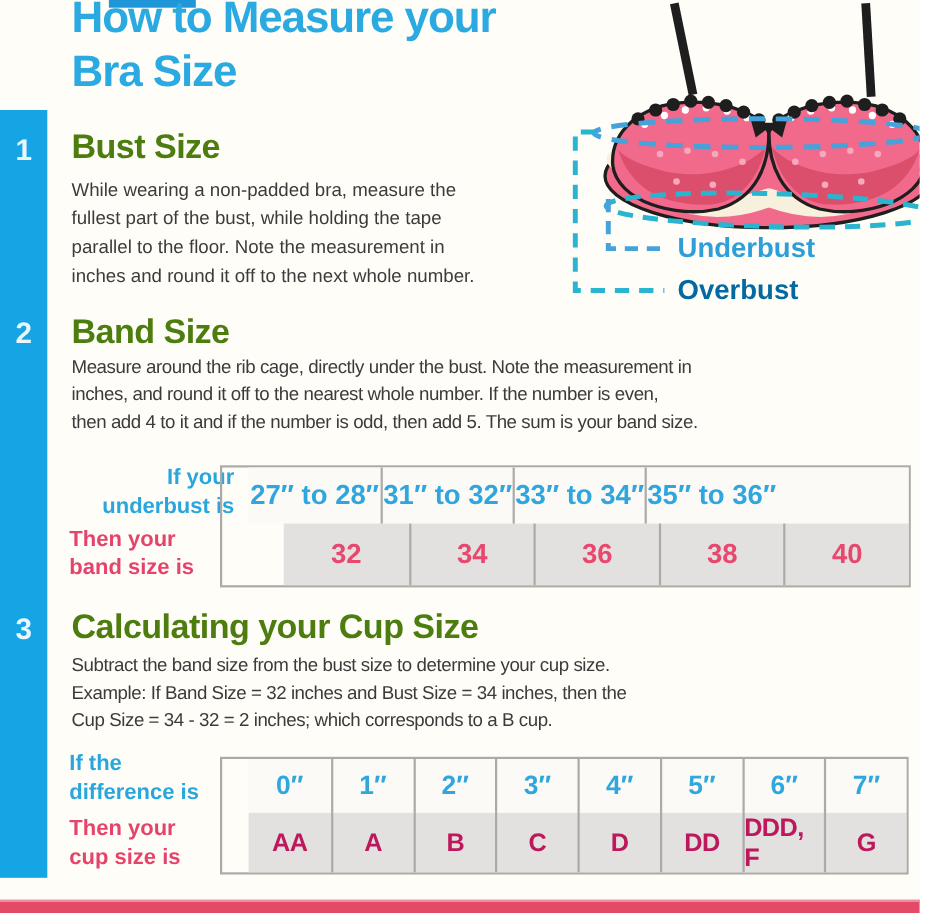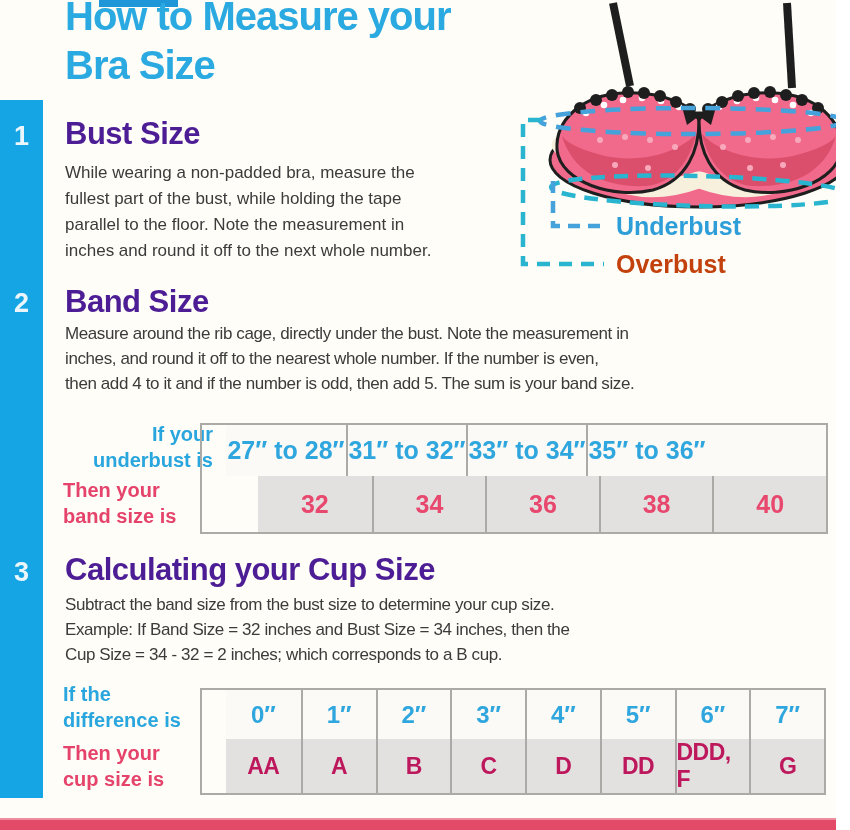--- a/index.html
+++ b/index.html
@@ -11,21 +11,21 @@
                 font-size:40px; letter-spacing:-1px; line-height:46px; }
   .title-1 { top:-7px; }
   .title-2 { top:42px; }
   .top-fragment { position:absolute; left:99px; top:0; width:79px; height:7px; background:#1E96D8; }
 
   .side-bar { position:absolute; left:0; top:100px; width:43px; height:698px; background:#15A5E4; }
   .step-num { position:absolute; left:0; width:43px; text-align:center; color:#EAF6FC;
               font-weight:bold; font-size:27px; }
   .num-1 { top:121px; } .num-2 { top:288px; } .num-3 { top:557px; }
 
-  .sec-title { position:absolute; left:65px; color:#4c1d95; font-weight:bold;
+  .sec-title { position:absolute; left:65px; color:#4d7c0f; font-weight:bold;
                font-size:31px; letter-spacing:-0.5px; }
   .sec1-title { top:116px; } .sec2-title { top:284px; } .sec3-title { top:552px; }
 
   .body-text { position:absolute; left:65px; color:#3B3B3B; font-size:17px;
                white-space:pre-line; }
   .body-1 { top:160px; width:480px; line-height:26px; }
   .body-2 { top:321px; width:770px; line-height:25px; letter-spacing:-0.4px; }
   .body-3 { top:592px; width:740px; line-height:25px; letter-spacing:-0.4px; }
 
   .side-label { position:absolute; left:63px; width:150px; font-weight:bold;
@@ -49,21 +49,21 @@
           border-left:2px solid #ACAAA7; font-weight:bold; }
   .cell:first-child { border-left:none; }
   .blue-cell { color:#2FA7DE; font-size:25px; }
   .pink-cell { color:#E8476E; font-size:25px; }
   .cup-diff-cell { color:#2FA7DE; font-size:24px; }
   .cup-size-cell { color:#be185d; font-size:23px; letter-spacing:-0.5px; }
 
   .bra-svg { position:absolute; left:495px; top:0; width:355px; height:290px; }
   .measure-label { position:absolute; left:616px; font-weight:bold; font-size:25px; }
   .underbust-label { top:212px; color:#2E9ED9; }
-  .overbust-label  { top:250px; color:#c2410c; }
+  .overbust-label  { top:250px; color:#0369a1; }
 
   .bottom-bar { position:absolute; left:0; top:818px; width:850px; height:12px;
                 background:#E24A67; border-top:2px solid #EE8CA0; }
 </style>
 </head>
 <body>
 
 <div class="page">
 
   <div class="top-fragment"></div>

